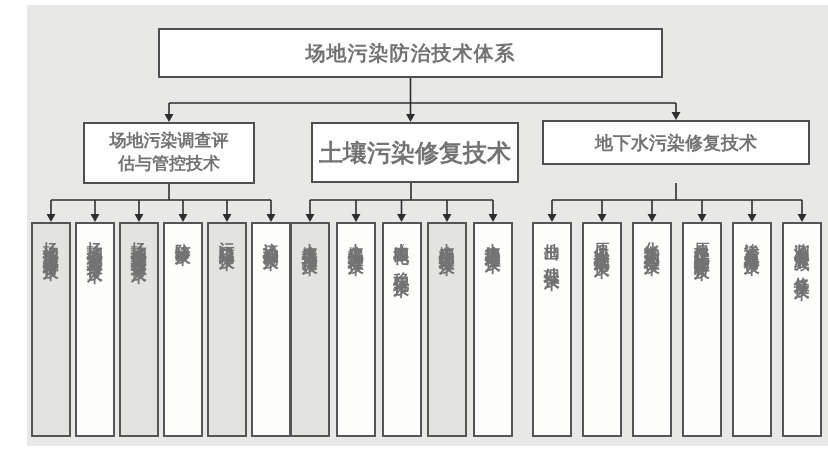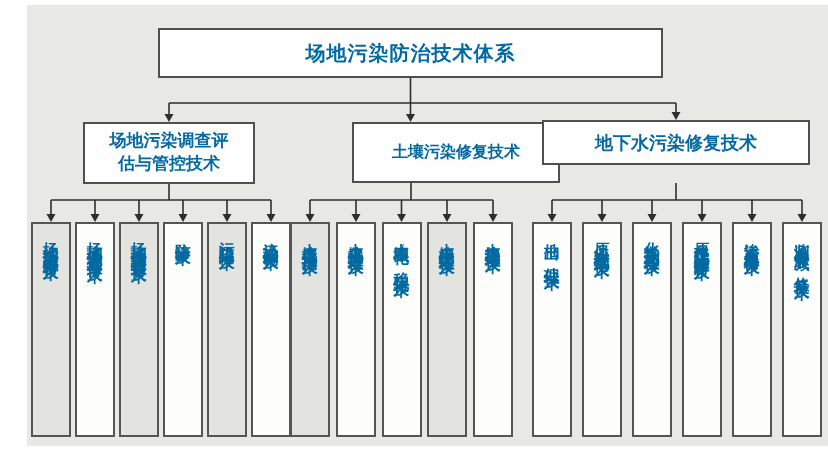--- a/index.html
+++ b/index.html
@@ -1,33 +1,33 @@
 <!DOCTYPE html>
 <html><head>
 <meta charset="utf-8">
 <style>
   html,body{margin:0;padding:0;background:#ffffff;}
   .canvas{
     position:relative;width:828px;height:453px;overflow:hidden;
     font-family:Liberation Serif, serif;
-    color:#0369a1;
+    color:#737373;
   }
   .panel{
     position:absolute;left:27px;top:5px;width:801px;height:441px;
     background:#e8e8e6;
   }
   .connectors{position:absolute;left:0;top:0;width:828px;height:453px;}
   .box{
     position:absolute;background:#fefefe;border:2px solid #4f4f4f;
     display:flex;align-items:center;justify-content:center;
     text-align:center;font-weight:bold;box-sizing:border-box;
   }
   .root{left:158px;top:28px;width:505px;height:50px;font-size:20px;letter-spacing:1px;}
   .b1{left:83px;top:122px;width:172px;height:62px;font-size:17px;padding:12px 23px;line-height:1.35;}
-  .b2{left:311px;top:122px;width:208px;height:61px;font-size:16px;margin-left:41px;}
+  .b2{left:311px;top:122px;width:208px;height:61px;font-size:24px;}
   .b3{left:542px;top:120px;width:268px;height:45px;font-size:18px;}
   .leaf{
     position:absolute;top:222px;width:40px;height:215px;
     background:#fdfdfc;border:2px solid #555;box-sizing:border-box;
     display:flex;justify-content:center;
   }
   .leaf.shaded{background:#e3e3e0;}
   .vtext{
     writing-mode:vertical-rl;text-orientation:upright;
     font-size:15.5px;font-weight:600;letter-spacing:2.5px;

